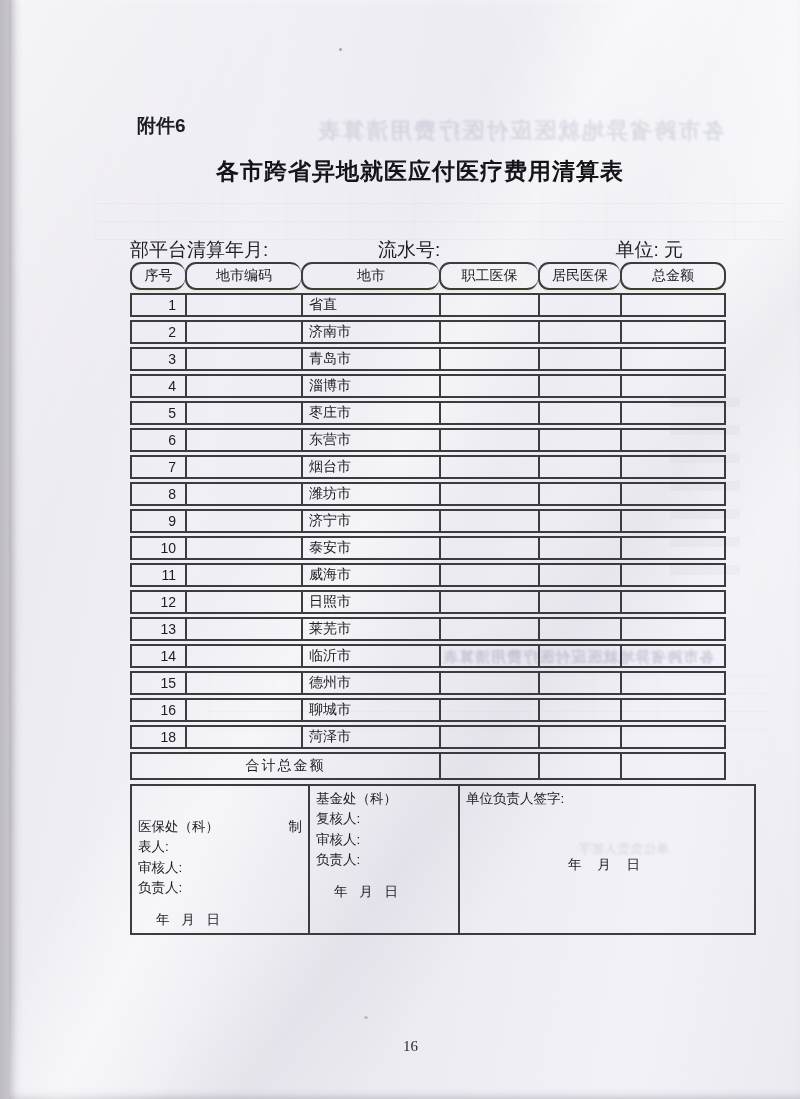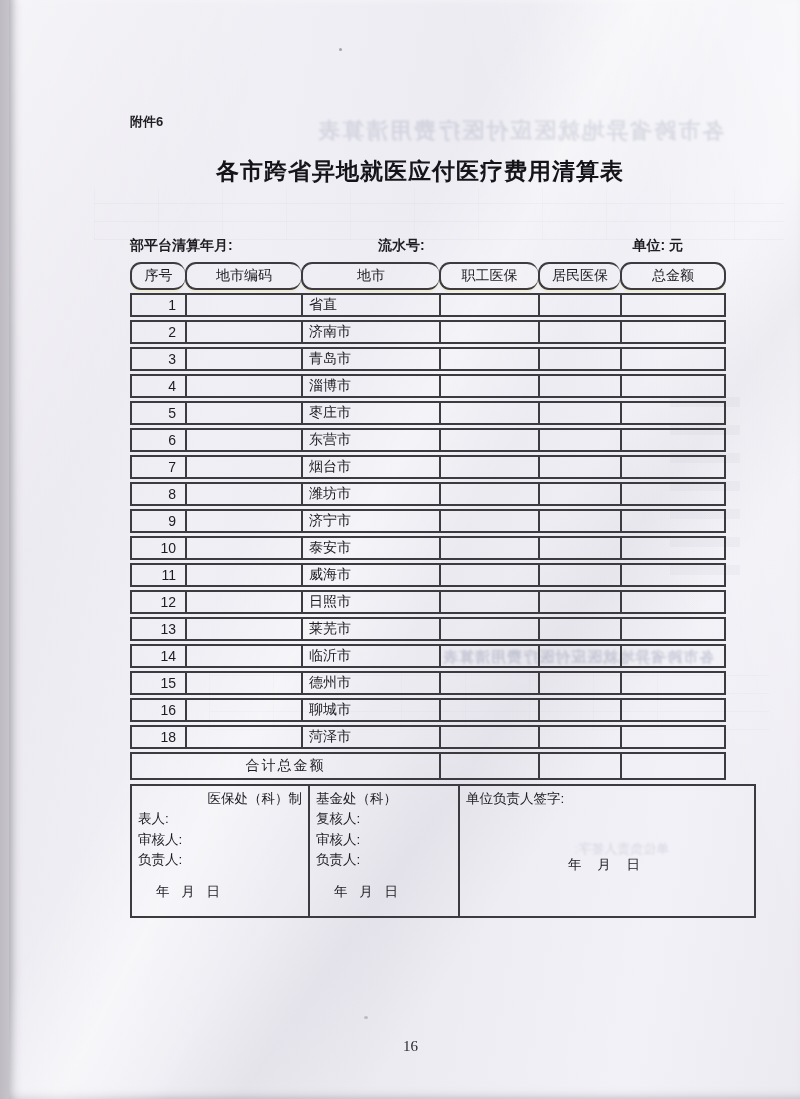--- a/index.html
+++ b/index.html
@@ -33,25 +33,25 @@
     background:
       repeating-linear-gradient(0deg, rgba(150,155,175,.14) 0 1px, transparent 1px 18px),
       repeating-linear-gradient(90deg, rgba(150,155,175,.08) 0 1px, transparent 1px 64px);}
   .bleed-grid-1{top:188px;left:85px;width:690px;height:52px;}
   .bleed-grid-2{top:672px;left:200px;width:560px;height:58px;opacity:.4;}
   .bleed-side{top:385px;right:60px;width:70px;height:190px;position:absolute;pointer-events:none;opacity:.45;
     background:repeating-linear-gradient(0deg, rgba(150,155,175,.16) 0 10px, transparent 10px 28px);}
   .bleed-sig{top:836px;left:320px;width:340px;font-size:13px;font-weight:normal;line-height:26px;
     opacity:.22;filter:blur(1px);white-space:normal;height:96px;}
   
-  .attachment{position:absolute;top:113px;left:121px;font-size:13px;font-weight:600;color:#1e1d21;z-index:3;}
+  .attachment{position:absolute;top:113px;left:128px;font-size:19px;font-weight:600;color:#1e1d21;z-index:3;}
   .title{position:absolute;top:156px;left:120px;width:582px;margin:0;text-align:center;
     font-size:23px;font-weight:bold;letter-spacing:1px;color:#151419;z-index:3;}
-  .meta-row{position:absolute;top:237px;left:121px;width:582px;height:20px;font-size:14px;
-    font-weight:700;color:#1e1d21;z-index:3;}
+  .meta-row{position:absolute;top:237px;left:121px;width:582px;height:20px;font-size:19px;
+    font-weight:400;color:#1e1d21;z-index:3;}
   .meta-serial{position:absolute;left:248px;top:0;}
   .meta-unit{position:absolute;right:29px;top:0;}
   .meta-month{position:absolute;left:0;top:0;}
   .table-wrap{position:absolute;top:259px;left:121px;width:582px;z-index:2;}
   table{border-collapse:separate;border-spacing:0 3px;table-layout:fixed;width:582px;color:#1c1b20;}
   .main-table th,.main-table td{
     border-top:2px solid #3c3b40;border-bottom:2px solid #3c3b40;border-left:2px solid #3c3b40;
     font-size:14px;padding:0;background:transparent;overflow:hidden;white-space:nowrap;}
   .main-table th:last-child,.main-table td:last-child{border-right:2px solid #3c3b40;}
   .main-table th{height:24px;font-weight:500;box-shadow:0 2px 0 rgba(236,222,110,.25);border-radius:11px;}
@@ -66,21 +66,21 @@
   td.col-city{text-align:left;padding-left:6px;margin-top:16px;}
   .total-row td{height:24px;}
   .total-label{text-align:center;font-size:15px;letter-spacing:2px;}
   
   .sig-table{border-collapse:collapse;margin-top:1px;}
   .sig-table td{border:2px solid #3c3b40;vertical-align:top;font-size:13.5px;line-height:1.5;
     padding:3px 6px;height:124px;color:#1c1b20;background:transparent;}
   .sig-c1{width:164px;}
   .sig-c2{width:136px;}
   .sig-c3{width:282px;margin-left:10px;}
-  .dept-line{display:flex;justify-content:flex-end;}
+  .dept-line{display:flex;justify-content:space-between;margin-top:28px;}
   .date-line{margin-top:12px;padding-left:18px;letter-spacing:4px;}
   .sig-c3 .date-line{margin-top:46px;padding-left:0;text-align:center;letter-spacing:6px;}
   .page-number{position:absolute;left:0;top:1038px;width:791px;text-align:center;
     font-family:"Liberation Serif",serif;font-size:15px;color:#2a2930;z-index:3;padding-left:12px;box-sizing:border-box;}
   .speck{position:absolute;border-radius:50%;background:rgba(90,88,100,.5);}
 </style>
 </head>
 <body>
 
 <div class="edge-highlight"></div>

